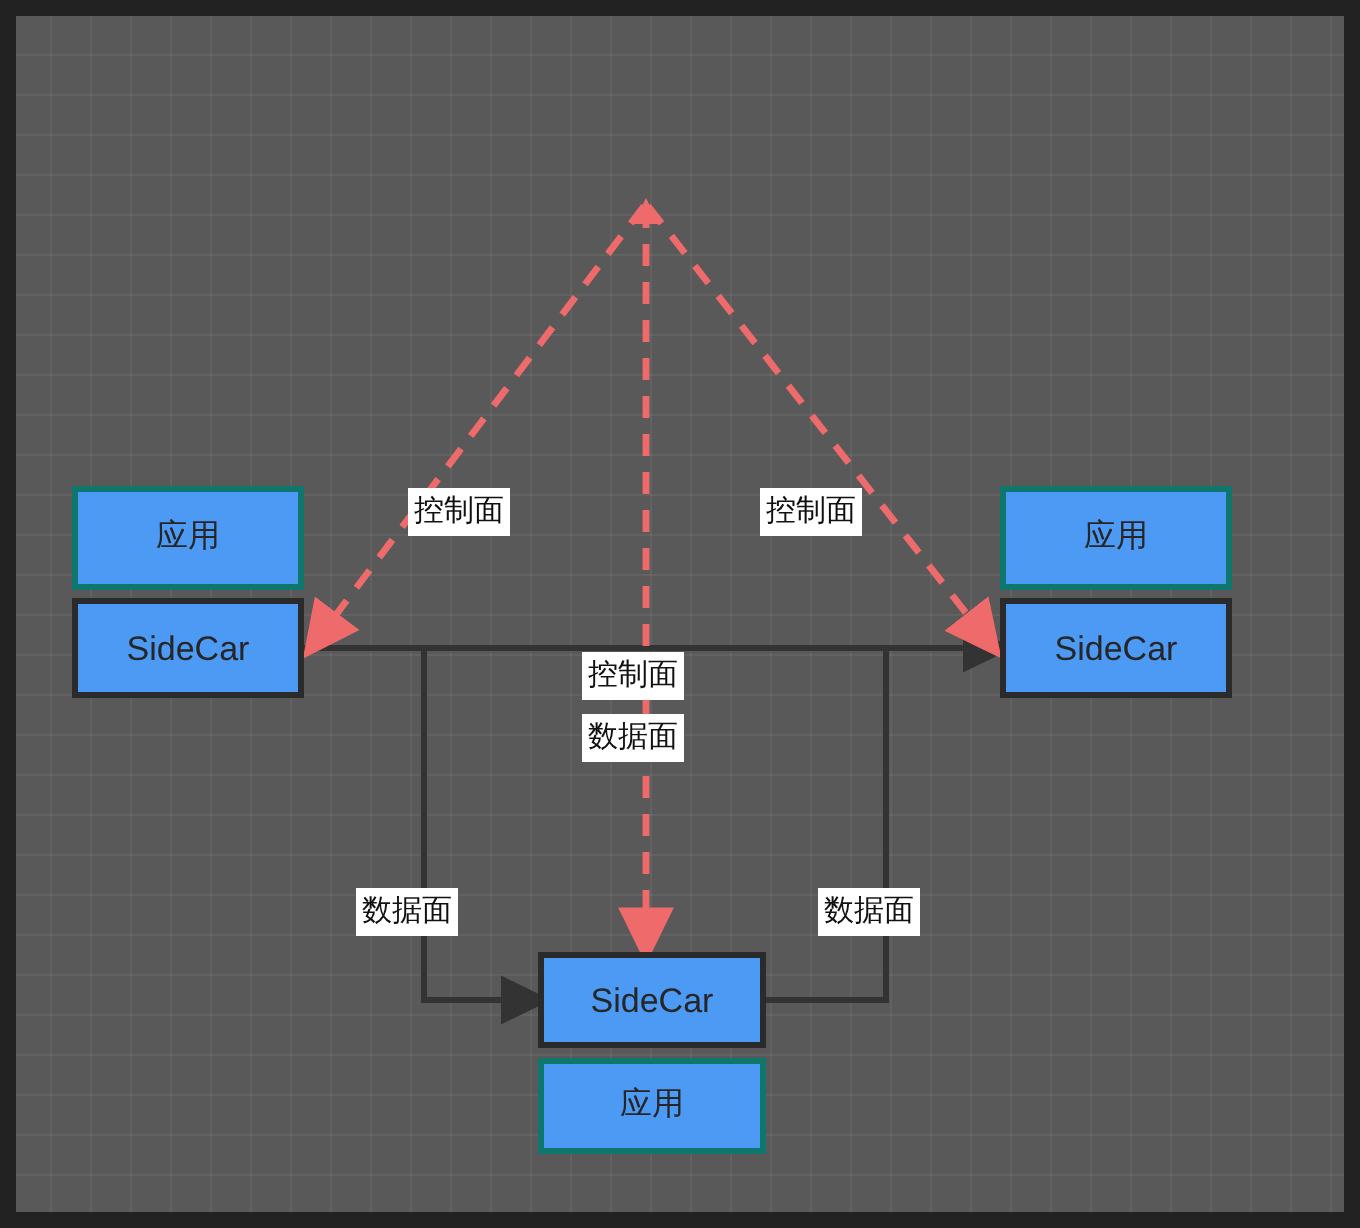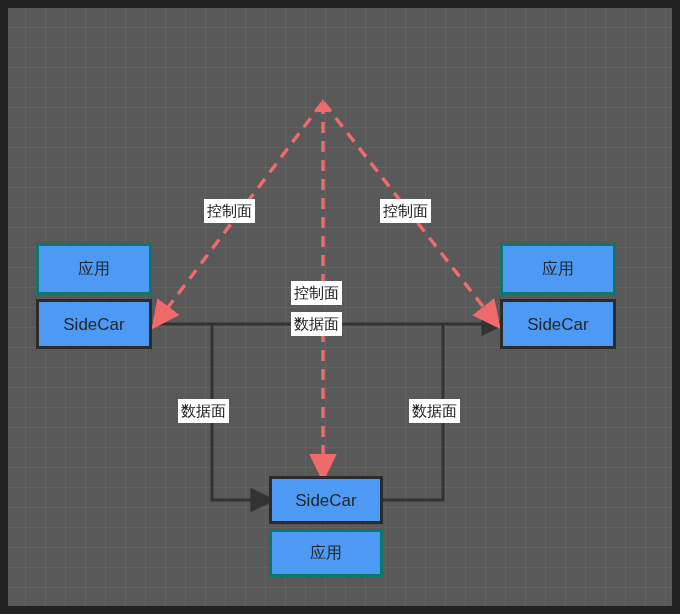--- a/index.html
+++ b/index.html
@@ -45,20 +45,21 @@
   #node-app-bottom{left:269px;top:529px;width:114px;height:48px;font-size:16px;}
 
   
   .elabel{
     position:absolute;
     background:#ffffff;color:#111111;
     font-size:15px;line-height:1;
     padding:4px 3px 5px 3px;
     white-space:nowrap;
     box-sizing:border-box;
+    margin-top:45px;
   }
   #lbl-cp-left{left:204px;top:199px;}
   #lbl-cp-right{left:380px;top:199px;}
   #lbl-cp-mid{left:291px;top:281px;}
   #lbl-dp-mid{left:291px;top:312px;}
   #lbl-dp-left{left:178px;top:399px;}
   #lbl-dp-right{left:409px;top:399px;}
 </style>
 </head>
 <body>

